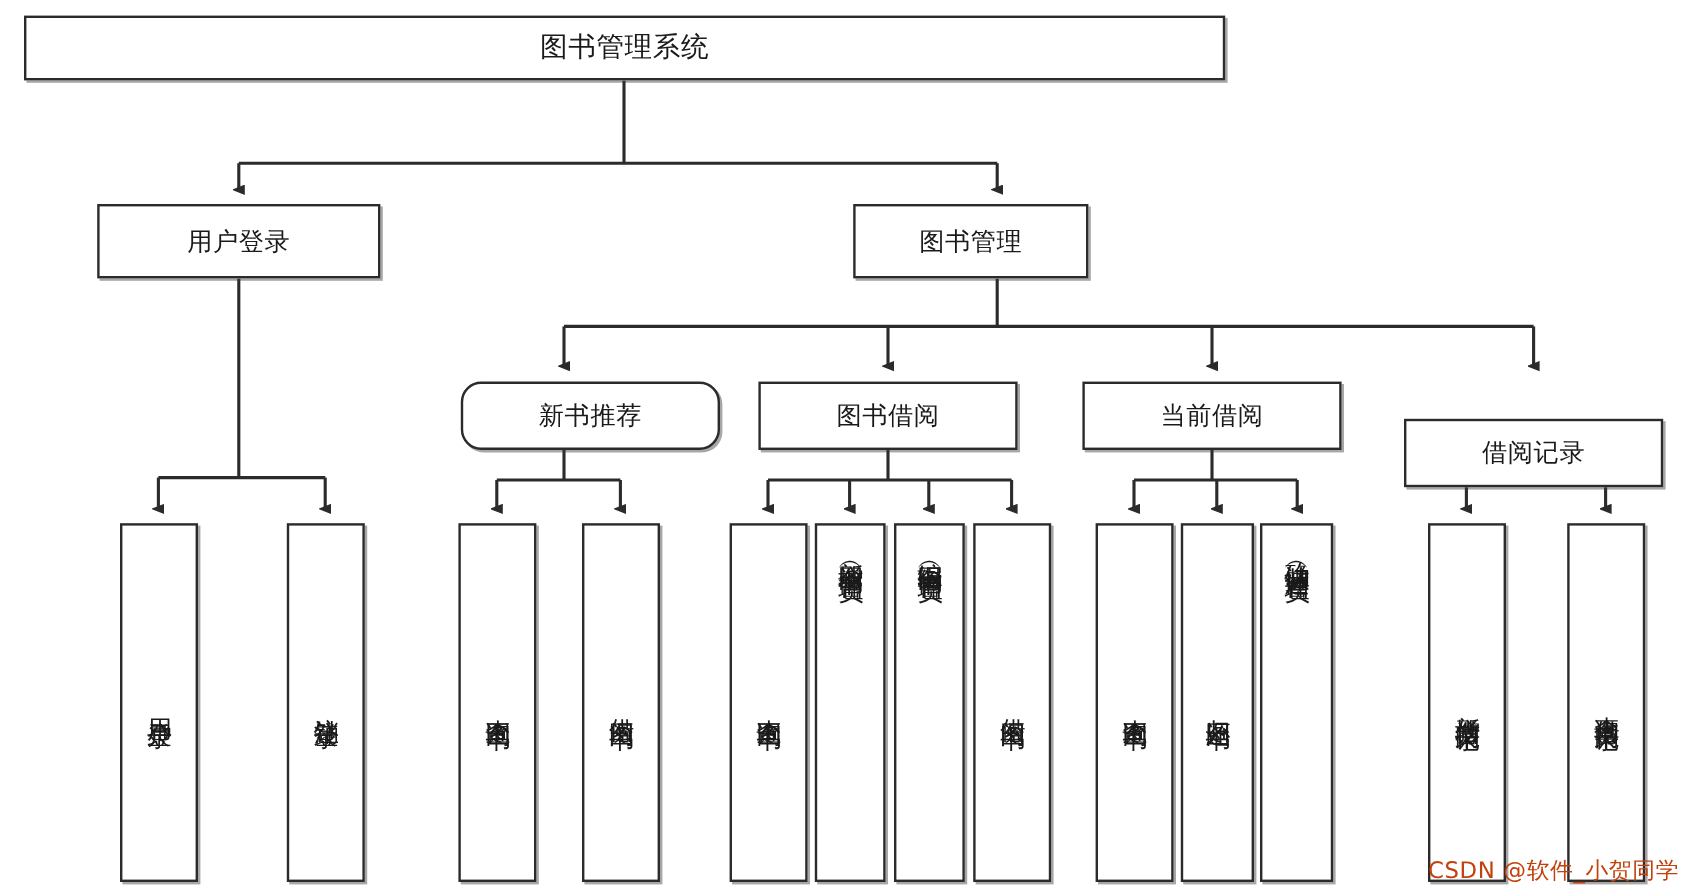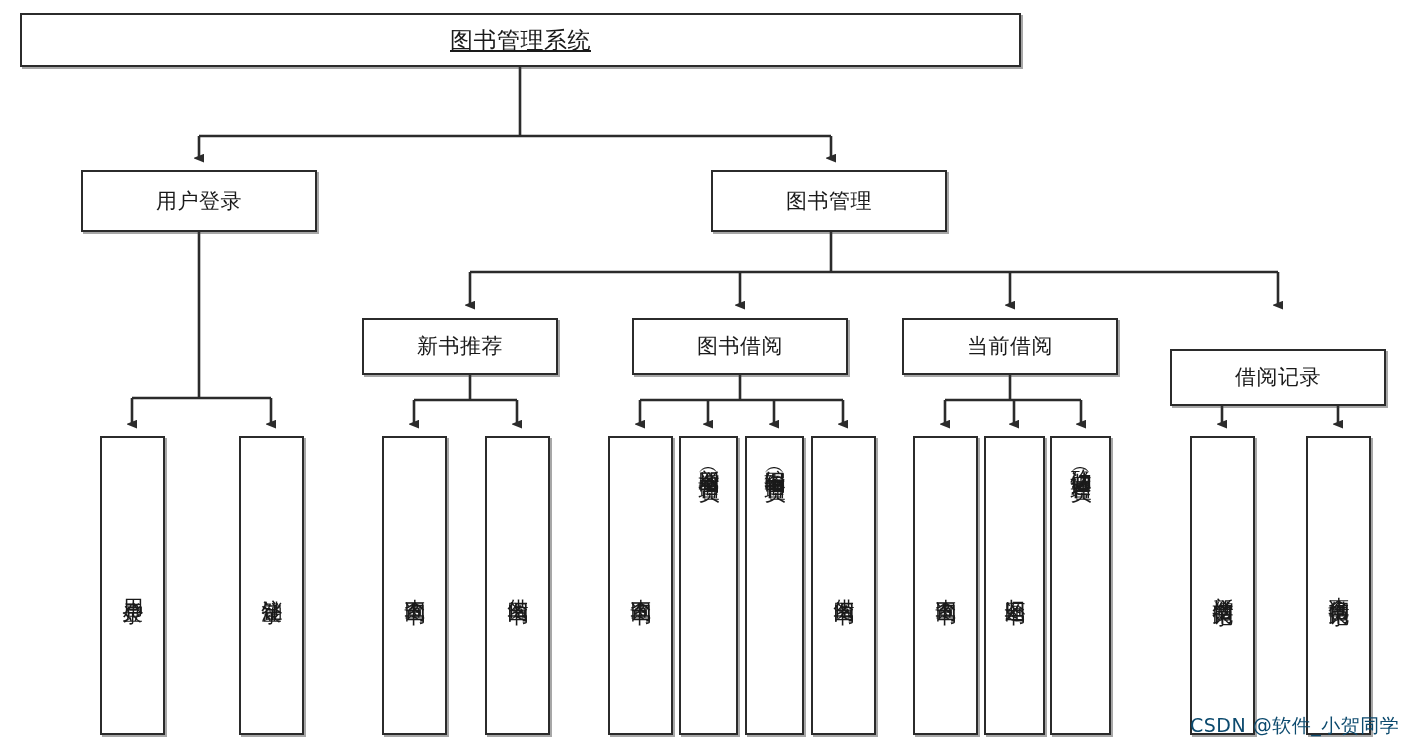--- a/index.html
+++ b/index.html
@@ -35,21 +35,21 @@
     justify-content: center;
     color: #1a1a1a;
     z-index: 2;
   }
   .node .lbl {
     display: block;
     text-align: center;
     line-height: 1.06;
     letter-spacing: 0.5px;
   }
-  .node.root .lbl { font-size: 23px; text-decoration: underline; }
+  .node.root .lbl { font-size: 23px; }
   .node.lvl2 .lbl { font-size: 21px; }
   .node.lvl3 .lbl { font-size: 21px; }
   
   .node.leaf {
     align-items: flex-start;
     justify-content: center;
     padding-top: 14px;
   }
   .node.leaf .lbl {
     writing-mode: vertical-rl;
@@ -57,21 +57,21 @@
     font-size: 21px;
     letter-spacing: 2px;
     line-height: 1.0;
   }
   .node.leaf.short {
     align-items: center;
     padding-top: 0;
   }
   .watermark {
     position: absolute;
-    color: #0c4a6e;
+    color: #c2410c;
     font-size: 19px;
     white-space: nowrap;
     z-index: 5;
     letter-spacing: 0.5px;
   }
 </style>
 </head>
 <body>
 
 <div id="canvas">
@@ -126,25 +126,25 @@
     </g>
   </svg>
 
   <div class="node root" style="left:20px; top:13px; width:1001px; height:54px;">
     <span class="lbl">图书管理系统</span>
   </div>
 
   <div class="node lvl2" style="left:81px; top:170px; width:236px; height:62px;">
     <span class="lbl">用户登录</span>
   </div>
-  <div class="node lvl2" style="left:711px; top:170px; width:236px; height:62px;">
+  <div class="node lvl2" style="left:711px; top:170px; width:196px; height:62px;">
     <span class="lbl">图书管理</span>
   </div>
 
-  <div class="node lvl3" style="left:362px; top:318px; width:196px; height:57px;">
+  <div class="node lvl3" style="left:384px; top:318px; width:216px; height:57px;border-radius:17px;">
     <span class="lbl">新书推荐</span>
   </div>
   <div class="node lvl3" style="left:902px; top:318px; width:216px; height:57px;">
     <span class="lbl">当前借阅</span>
   </div>
   <div class="node lvl3" style="left:632px; top:318px; width:216px; height:57px;">
     <span class="lbl">图书借阅</span>
   </div>
   <div class="node lvl3" style="left:1170px; top:318px; width:216px; height:57px;margin-top:31px;">
     <span class="lbl">借阅记录</span>

